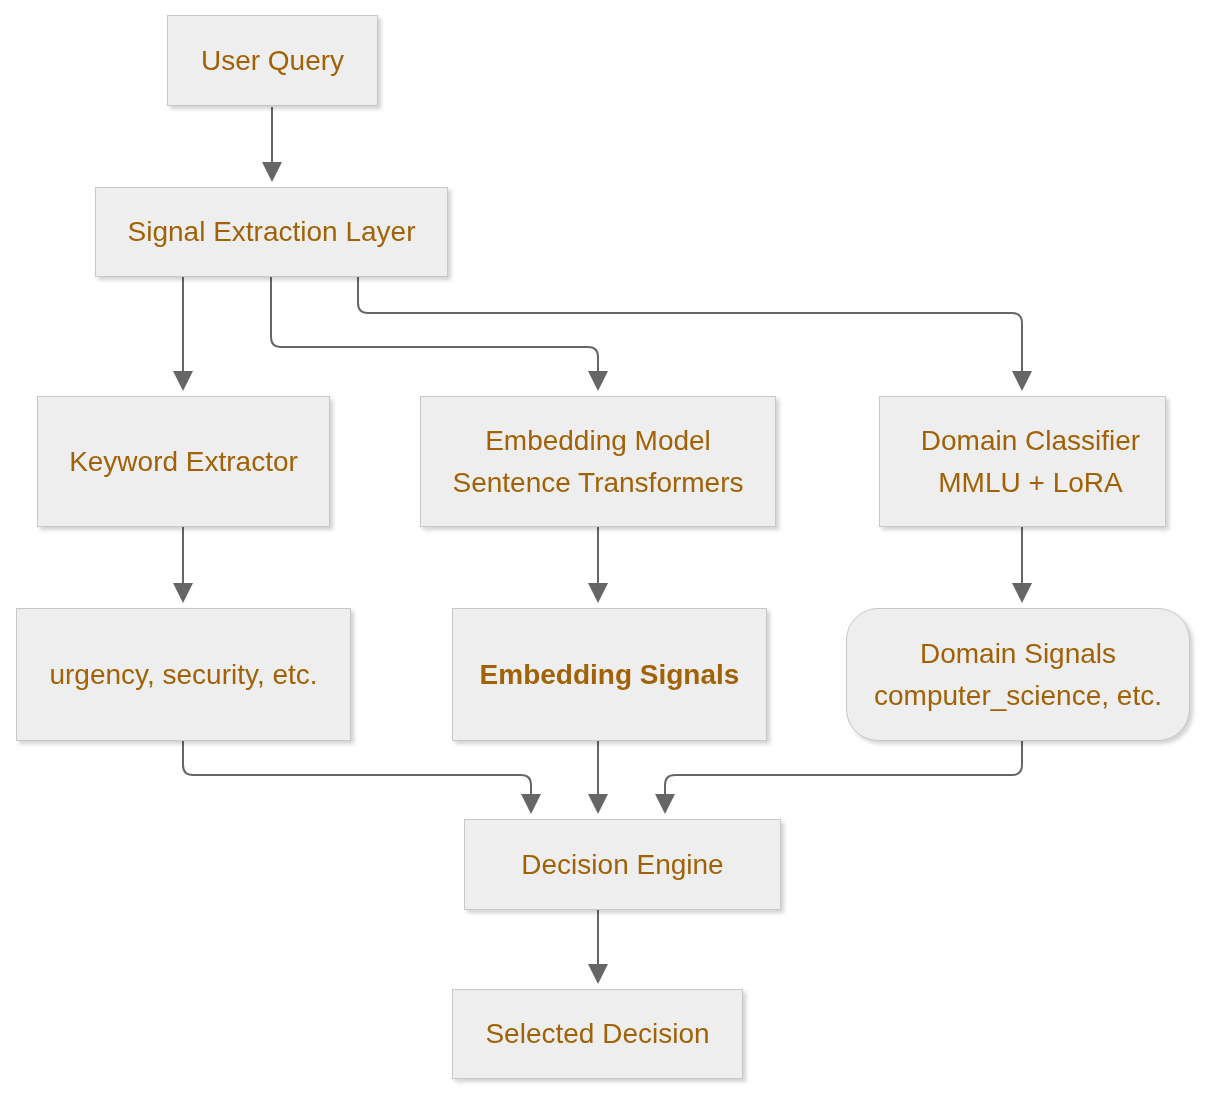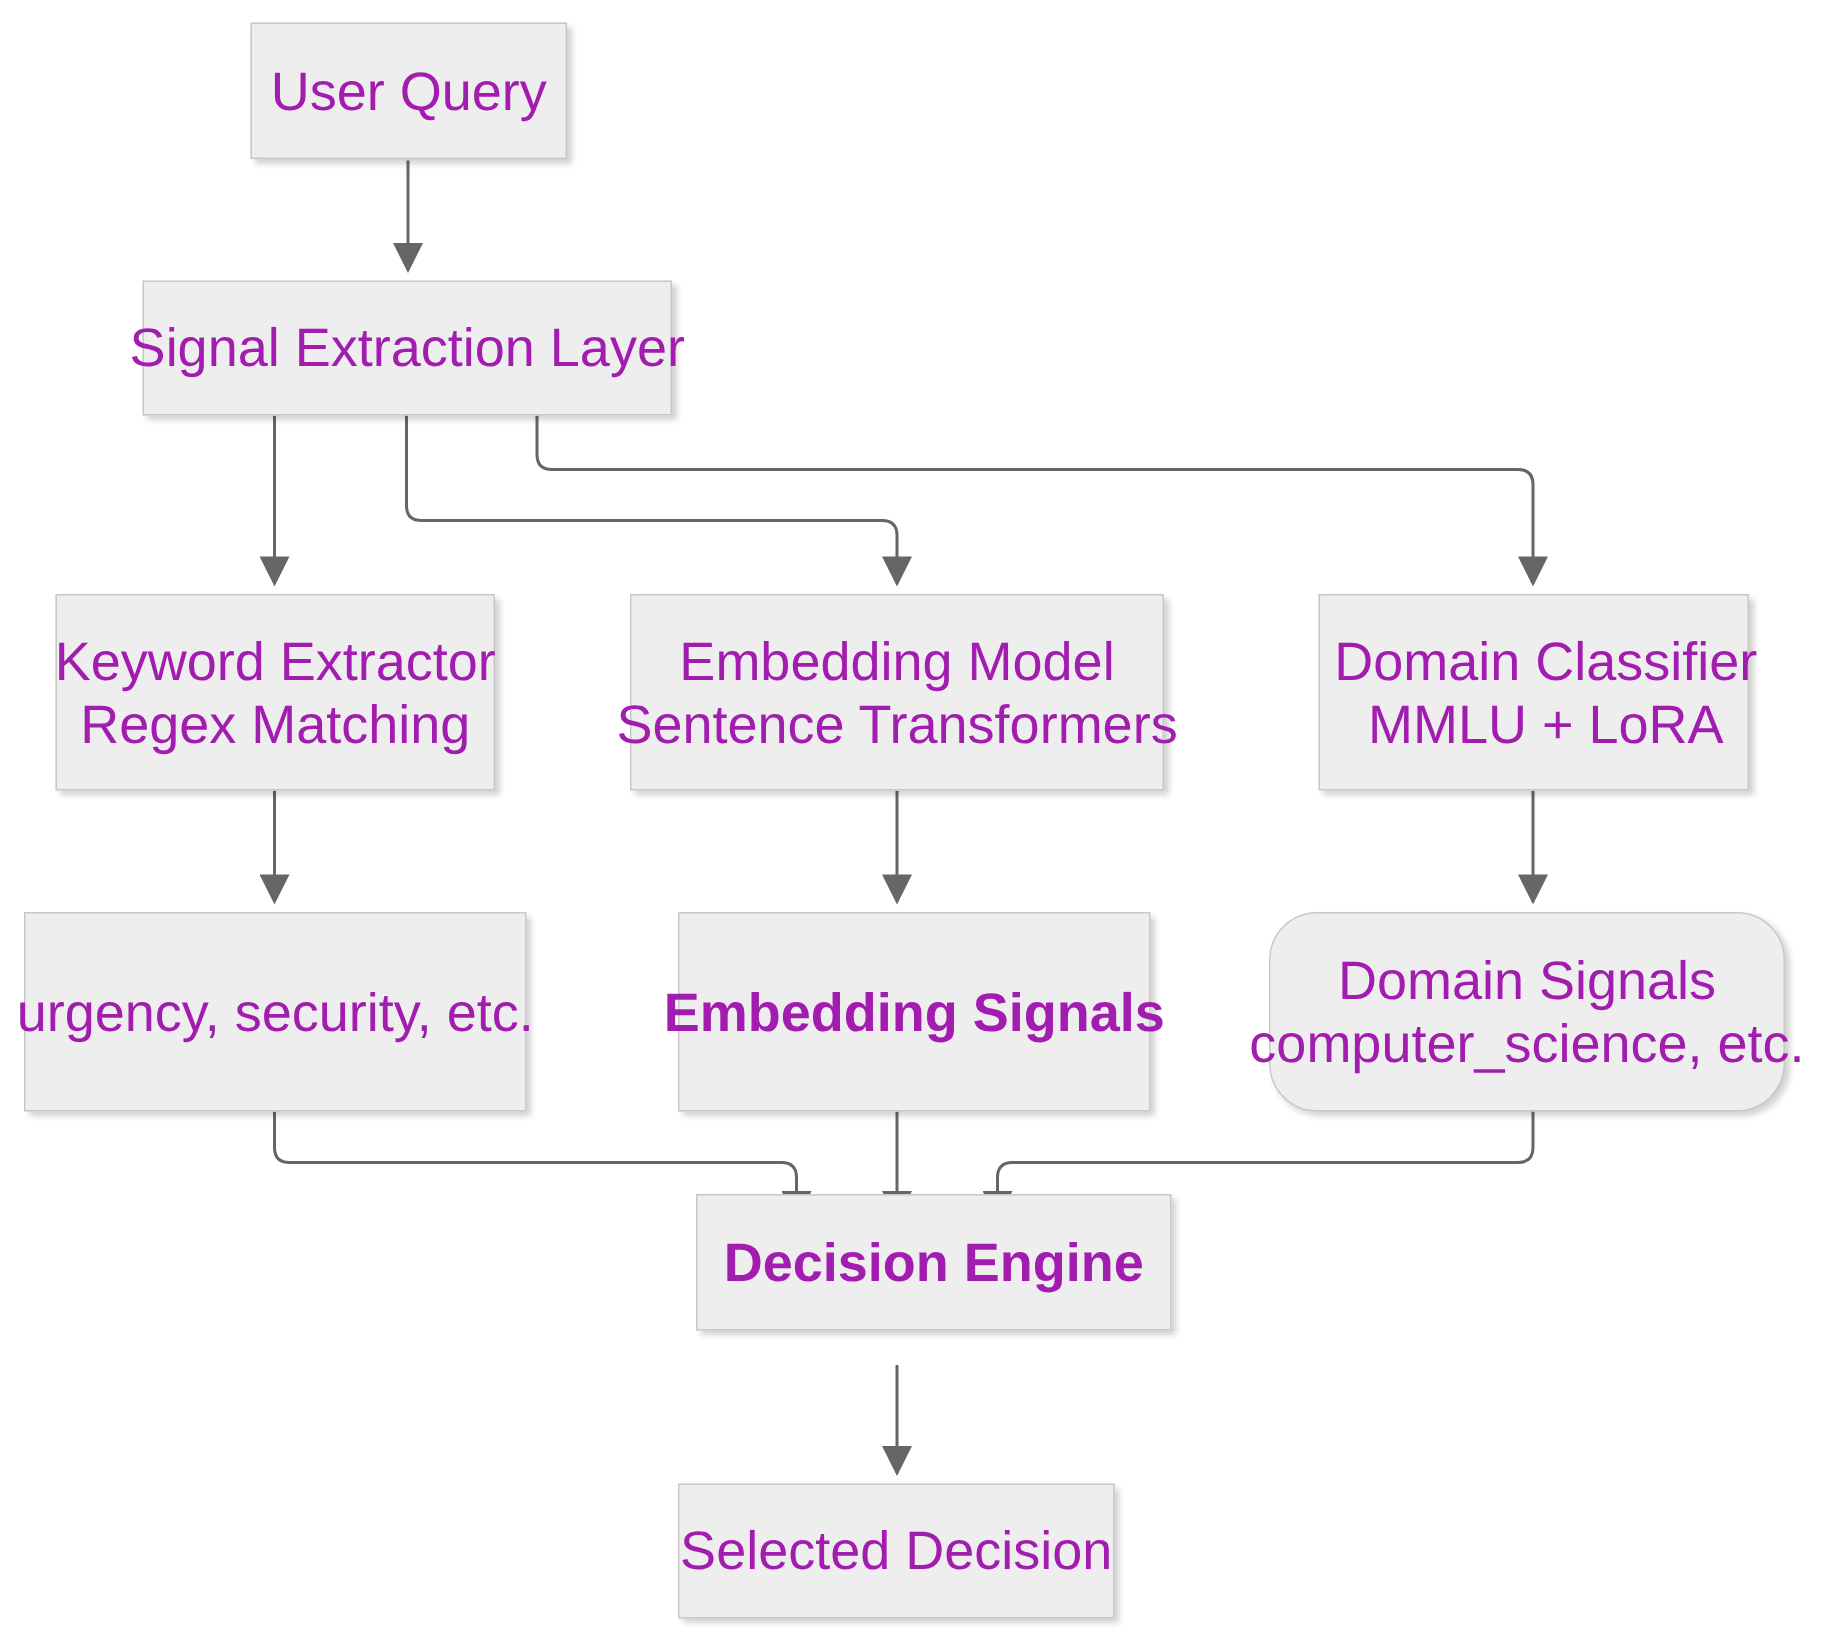--- a/index.html
+++ b/index.html
@@ -31,22 +31,22 @@
     position: absolute;
     box-sizing: border-box;
     background: #eeeeee;
     border: 1px solid #c8c8c8;
     box-shadow: 3px 3px 4px rgba(0,0,0,0.18);
     display: flex;
     flex-direction: column;
     align-items: center;
     justify-content: center;
     text-align: center;
-    color: #a21caf;
-    font-size: 36px;
+    color: #a16207;
+    font-size: 28px;
     line-height: 42px;
     white-space: nowrap;
   }
 </style>
 </head>
 <body>
 
 <div id="canvas">
 
   <svg id="edges" viewBox="0 0 1215 1096" xmlns="http://www.w3.org/2000/svg">
@@ -82,21 +82,20 @@
   <div class="node" style="left:167px; top:15px; width:211px; height:91px;">
     <span>User Query</span>
   </div>
 
   <div class="node" style="left:95px; top:187px; width:353px; height:90px;">
     <span>Signal Extraction Layer</span>
   </div>
 
   <div class="node" style="left:37px; top:396px; width:293px; height:131px;">
     <span>Keyword Extractor</span>
-    <span>Regex Matching</span>
   </div>
 
   <div class="node" style="left:420px; top:396px; width:356px; height:131px;">
     <span>Embedding Model</span>
     <span>Sentence Transformers</span>
   </div>
 
   <div class="node" style="left:879px; top:396px; width:287px; height:131px;padding-left:16px;">
     <span>Domain Classifier</span>
     <span>MMLU + LoRA</span>
@@ -108,21 +107,21 @@
 
   <div class="node" style="left:452px; top:608px; width:315px; height:133px;font-weight:bold;">
     <span>Embedding Signals</span>
   </div>
 
   <div class="node" style="left:846px; top:608px; width:344px; height:133px;border-radius:32px;">
     <span>Domain Signals</span>
     <span>computer_science, etc.</span>
   </div>
 
-  <div class="node" style="left:464px; top:796px; width:317px; height:91px;font-weight:bold;">
+  <div class="node" style="left:464px; top:819px; width:317px; height:91px;">
     <span>Decision Engine</span>
   </div>
 
   <div class="node" style="left:452px; top:989px; width:291px; height:90px;">
     <span>Selected Decision</span>
   </div>
 
 </div>
 
 </body></html>

